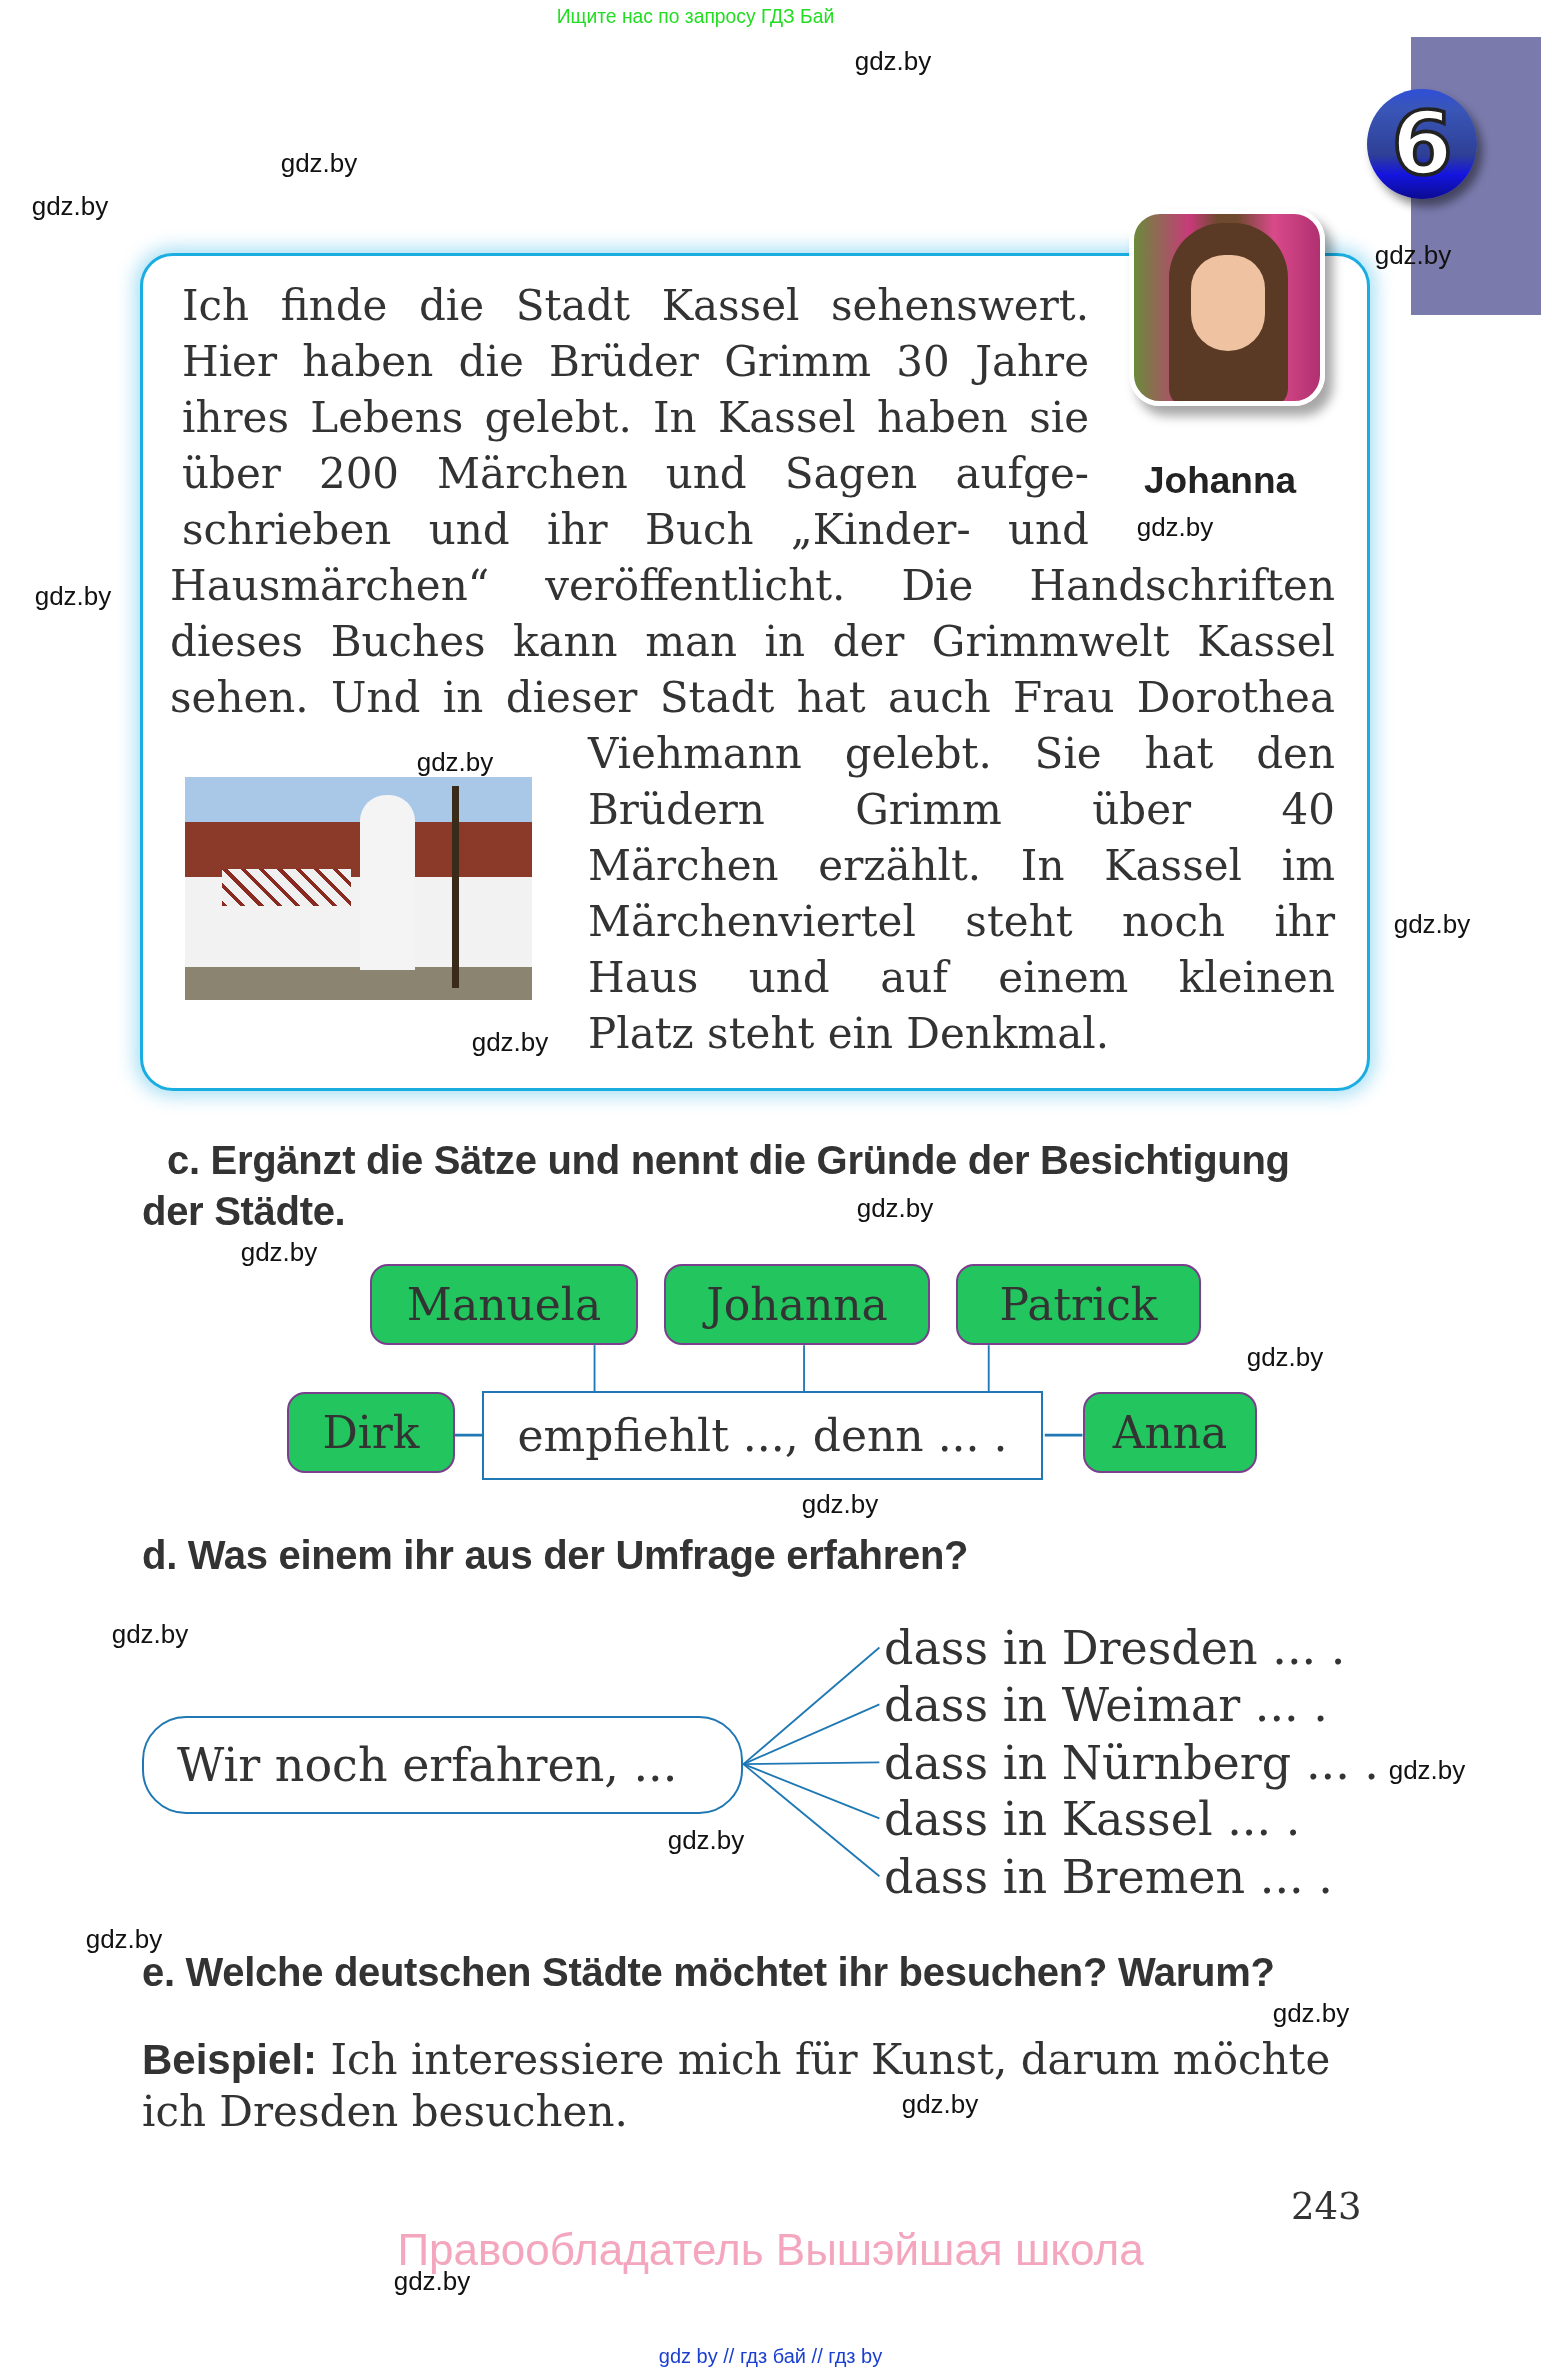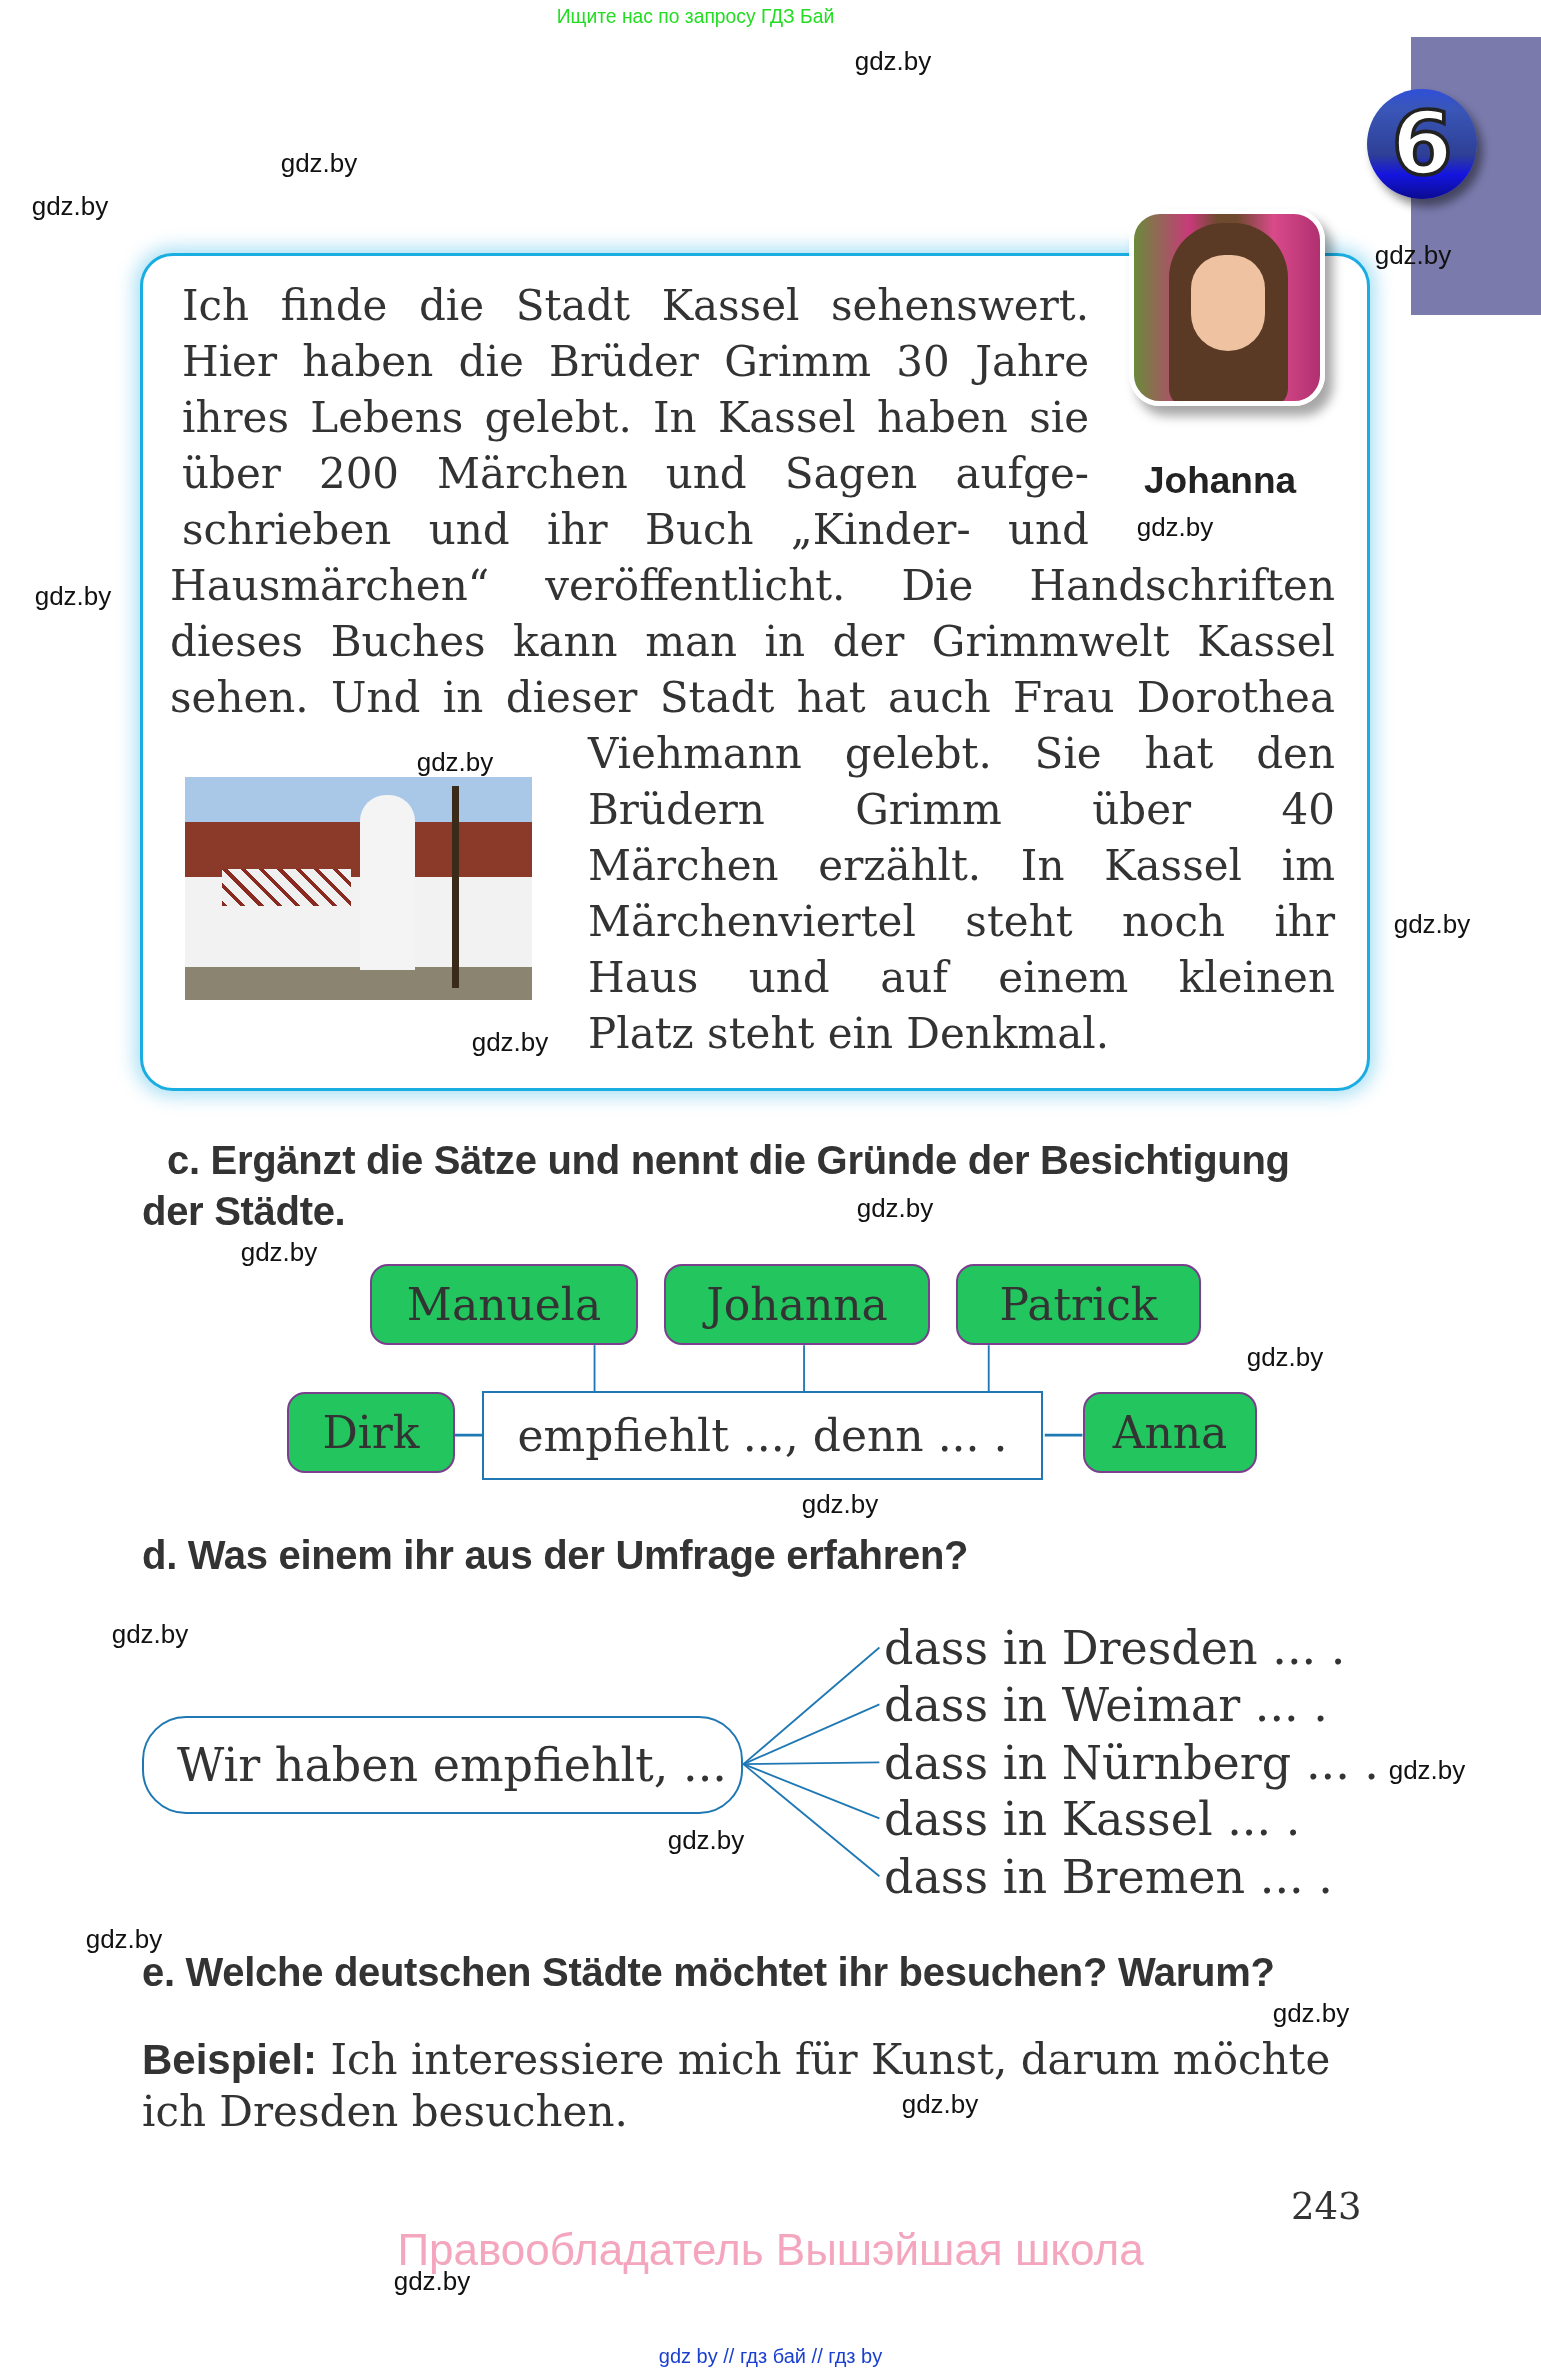--- a/index.html
+++ b/index.html
@@ -104,21 +104,21 @@
 </svg>
 
 <div class="pill" style="left:370px;top:1264px;width:264px;height:77px;">Manuela</div>
 <div class="pill" style="left:664px;top:1264px;width:262px;height:77px;">Johanna</div>
 <div class="pill" style="left:956px;top:1264px;width:241px;height:77px;">Patrick</div>
 <div class="pill" style="left:275px;top:1392px;width:164px;height:77px;margin-left:12px;">Dirk</div>
 <div class="center-rect" style="left:482px;top:1391px;width:557px;height:85px;">empfiehlt ..., denn ... .</div>
 <div class="pill" style="left:1083px;top:1392px;width:170px;height:77px;">Anna</div>
 
 <div class="heading" style="left:142px;top:1533px;">d. Was einem ihr aus der Umfrage erfahren?</div>
-<div class="wir-box" style="left:142px;top:1716px;width:601px;height:98px;">Wir haben empfiehlt, ...</div>
+<div class="wir-box" style="left:142px;top:1716px;width:601px;height:98px;">Wir noch erfahren, ...</div>
 <div class="dass" style="left:884px;top:1648px;">dass in Dresden ... .</div>
 <div class="dass" style="left:884px;top:1705px;">dass in Weimar ... .</div>
 <div class="dass" style="left:884px;top:1763px;">dass in Nürnberg ... .</div>
 <div class="dass" style="left:884px;top:1819px;">dass in Kassel ... .</div>
 <div class="dass" style="left:884px;top:1877px;">dass in Bremen ... .</div>
 
 <div class="heading" style="left:142px;top:1950px;">e. Welche deutschen Städte möchtet ihr besuchen? Warum?</div>
 <div class="example" style="top:2035px;"><b>Beispiel:</b><span> Ich interessiere mich für Kunst, darum möchte</span></div>
 <div class="example" style="top:2087px;">ich Dresden besuchen.</div>
 

